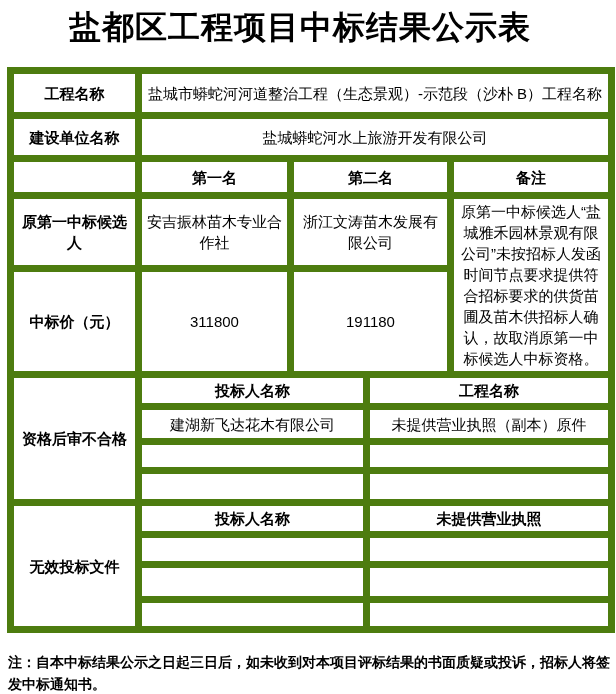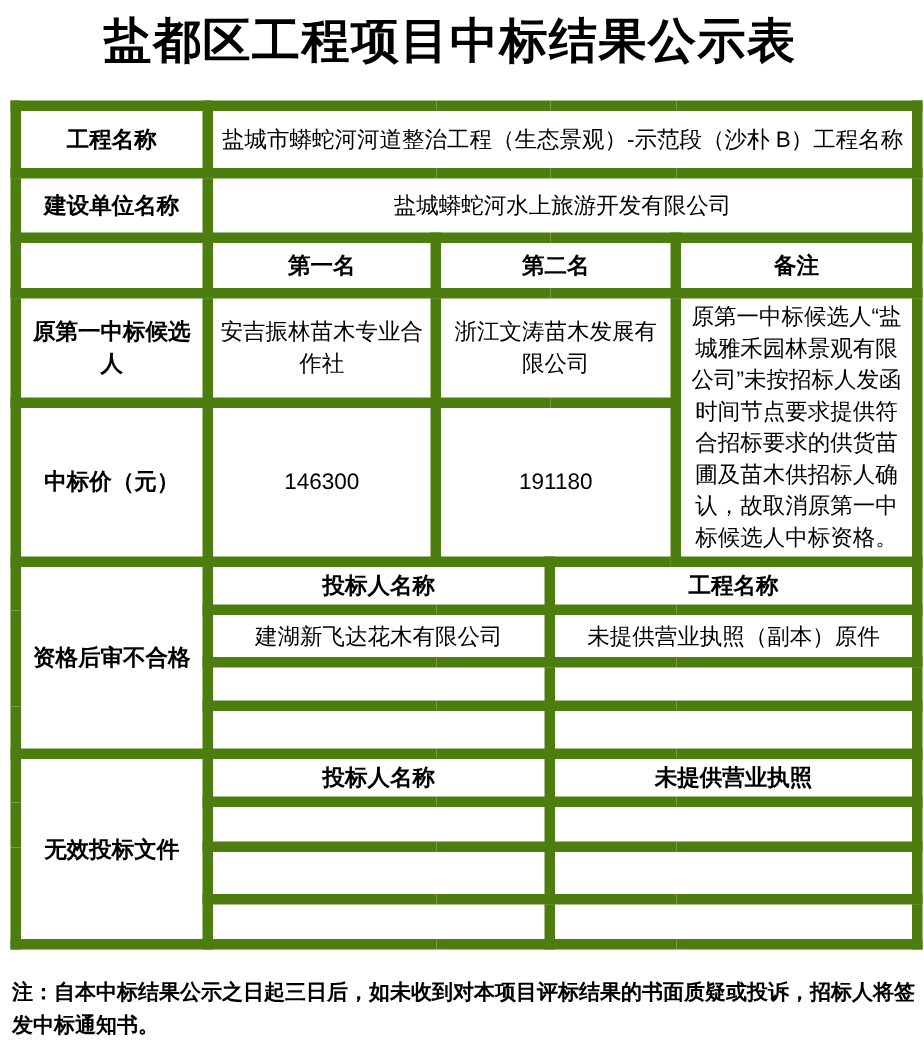--- a/index.html
+++ b/index.html
@@ -87,21 +87,21 @@
 
   <tr style="height:70px">
     <td class="lbl">原第一中标候选人</td>
     <td>安吉振林苗木专业合作社</td>
     <td colspan="2">浙江文涛苗木发展有限公司</td>
     <td rowspan="2" class="remarks-cell">原第一中标候选人“盐城雅禾园林景观有限公司”未按招标人发函时间节点要求提供符合招标要求的供货苗圃及苗木供招标人确认，故取消原第一中标候选人中标资格。</td>
   </tr>
 
   <tr style="height:102px">
     <td class="lbl">中标价（元）</td>
-    <td>146300</td>
+    <td>311800</td>
     <td colspan="2">191180</td>
   </tr>
 
   <tr style="height:30px">
     <td class="lbl" rowspan="4">资格后审不合格</td>
     <td class="hdr" colspan="2">投标人名称</td>
     <td class="hdr" colspan="2">工程名称</td>
   </tr>
   <tr style="height:35px">
     <td colspan="2">建湖新飞达花木有限公司</td>

